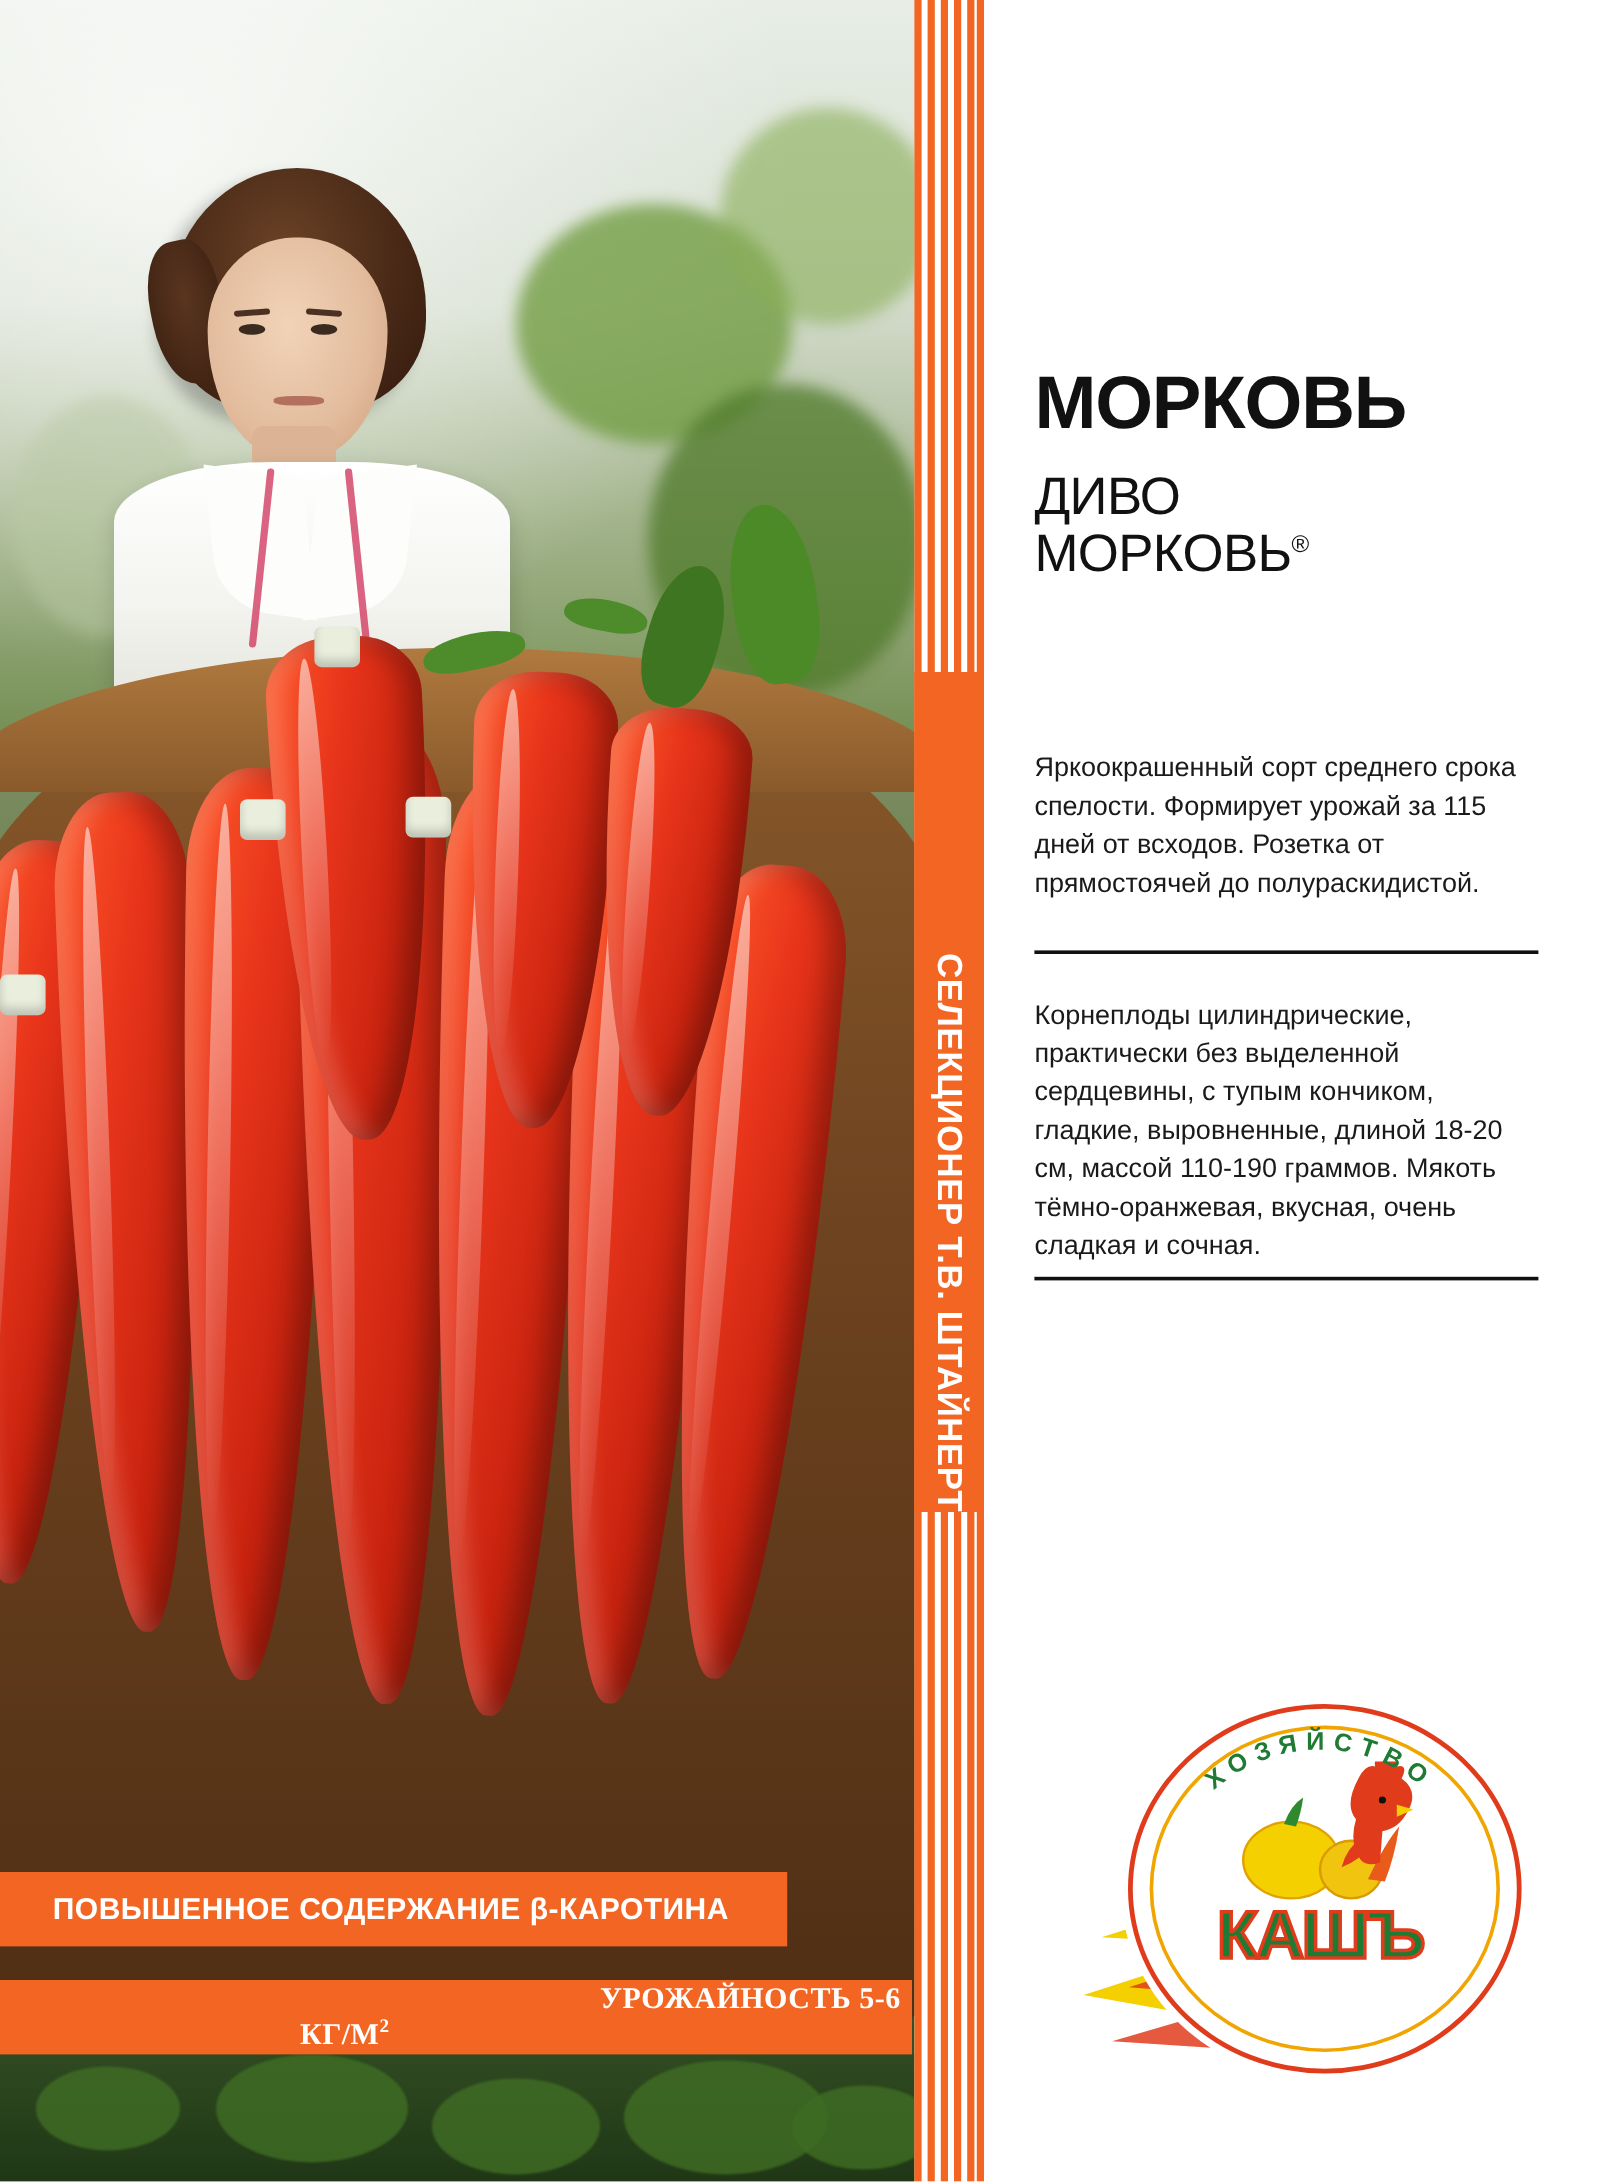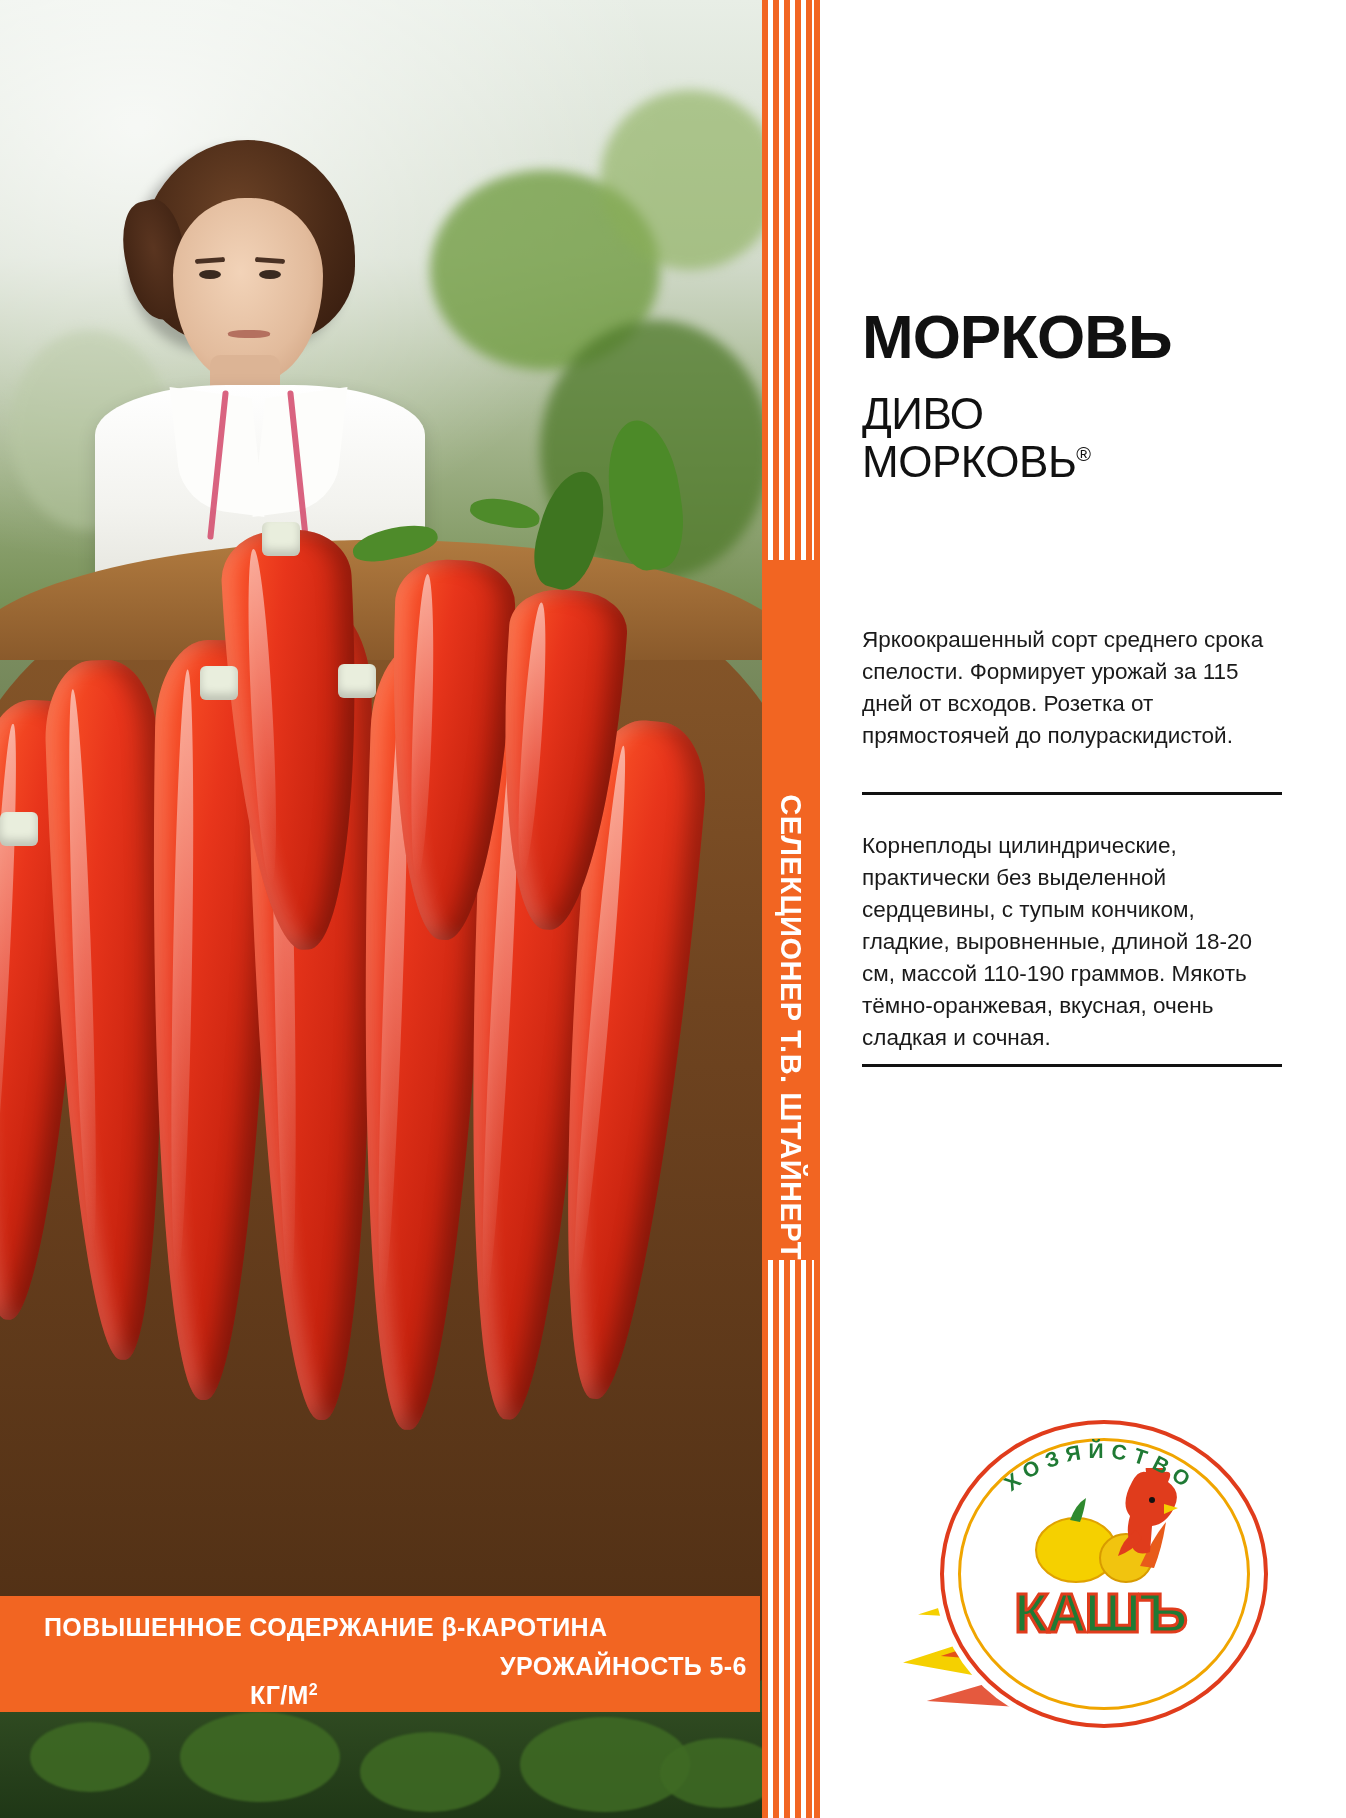--- a/index.html
+++ b/index.html
@@ -167,23 +167,23 @@
   .r1{top:768px;}
   .r2{top:1040px;}
 
   
   .banner{
     position:absolute;left:0;height:62px;background:#f26522;color:#ffffff;
     display:flex;align-items:center;
     font-size:25px;font-weight:bold;letter-spacing:.4px;
   }
   .banner span{padding-left:44px;}
-  .banner1{top:1560px;width:760px;margin-top:36px;}
+  .banner1{top:1560px;width:656px;}
   .banner2{top:1650px;width:760px;}
-  .banner2 span{padding-left:250px;}
+  .banner2 span{padding-left:250px;font-family:Liberation Serif, serif;}
   .banner-sup{font-size:16px;vertical-align:super;}
 
   
   .bottom-green{
     position:absolute;left:0;top:1712px;width:762px;height:106px;
     background:linear-gradient(to bottom,#2f4a21,#1f3716);
     overflow:hidden;
   }
   .bottom-green .frond{
     position:absolute;background:#3f6b24;border-radius:50%;opacity:.85;filter:blur(1px);

